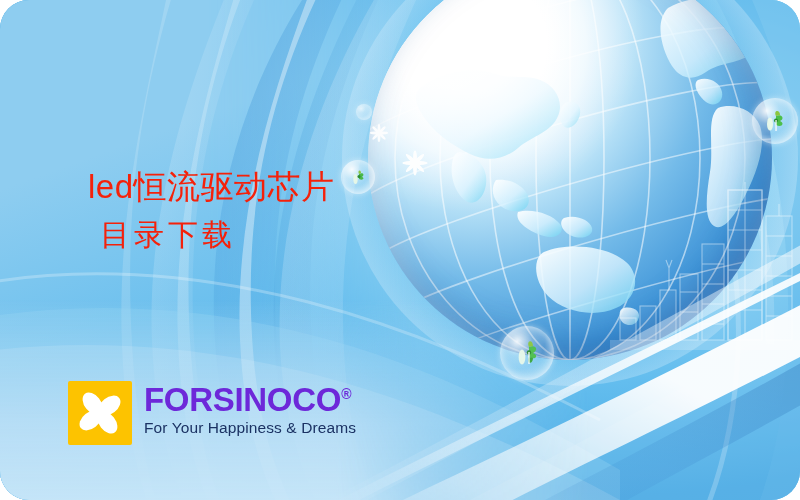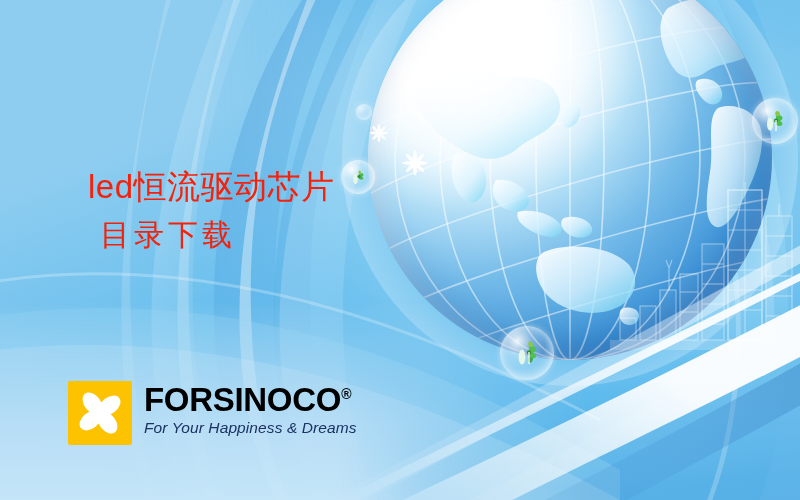--- a/index.html
+++ b/index.html
@@ -3,20 +3,21 @@
 <meta charset="utf-8">
 <style>
   html,body{margin:0;padding:0;background:#fff;}
   body{font-family:"Liberation Sans",sans-serif;}
 
   #stage{
     position:relative;
     width:800px;height:500px;
     overflow:hidden;
     background:#7ec8ef;
+    border-radius:29px;
   }
 
   
   .bg-base{
     position:absolute;inset:0;
     background:
       radial-gradient(120% 95% at 72% 33%, #bfe6fa 0%, #8fd2f3 22%, #63bdee 46%, #44a8e4 70%, #3f9ede 100%);
   }
   .bg-tint-left{
     position:absolute;inset:0;
@@ -98,27 +99,27 @@
 
   
   .logo{position:absolute;left:68px;top:381px;display:flex;align-items:flex-start;}
   .logo-mark{
     width:64px;height:64px;background:#fdc300;border-radius:2px;
     display:flex;align-items:center;justify-content:center;flex:0 0 auto;
   }
   .logo-text{margin-left:12px;padding-top:2px;}
   .logo-word{
     font-family:"Liberation Sans","DejaVu Sans",sans-serif;
-    font-size:33px;font-weight:bold;color:#000000;
+    font-size:33px;font-weight:bold;color:#6d28d9;
     letter-spacing:-.3px;line-height:1;position:relative;display:inline-block;
   }
   .logo-word sup{font-size:14px;vertical-align:super;font-weight:bold;}
   .logo-tag{
     font-family:"Liberation Sans","DejaVu Sans",sans-serif;
-    font-size:15.5px;color:#1b3263;letter-spacing:.1px;margin-top:4px;line-height:1;font-style:italic;
+    font-size:15.5px;color:#1b3263;letter-spacing:.1px;margin-top:4px;line-height:1;
   }
 </style>
 </head>
 <body>
 
 <div id="stage">
 
   <div class="bg-base"></div>
   <div class="bg-tint-left"></div>
 

